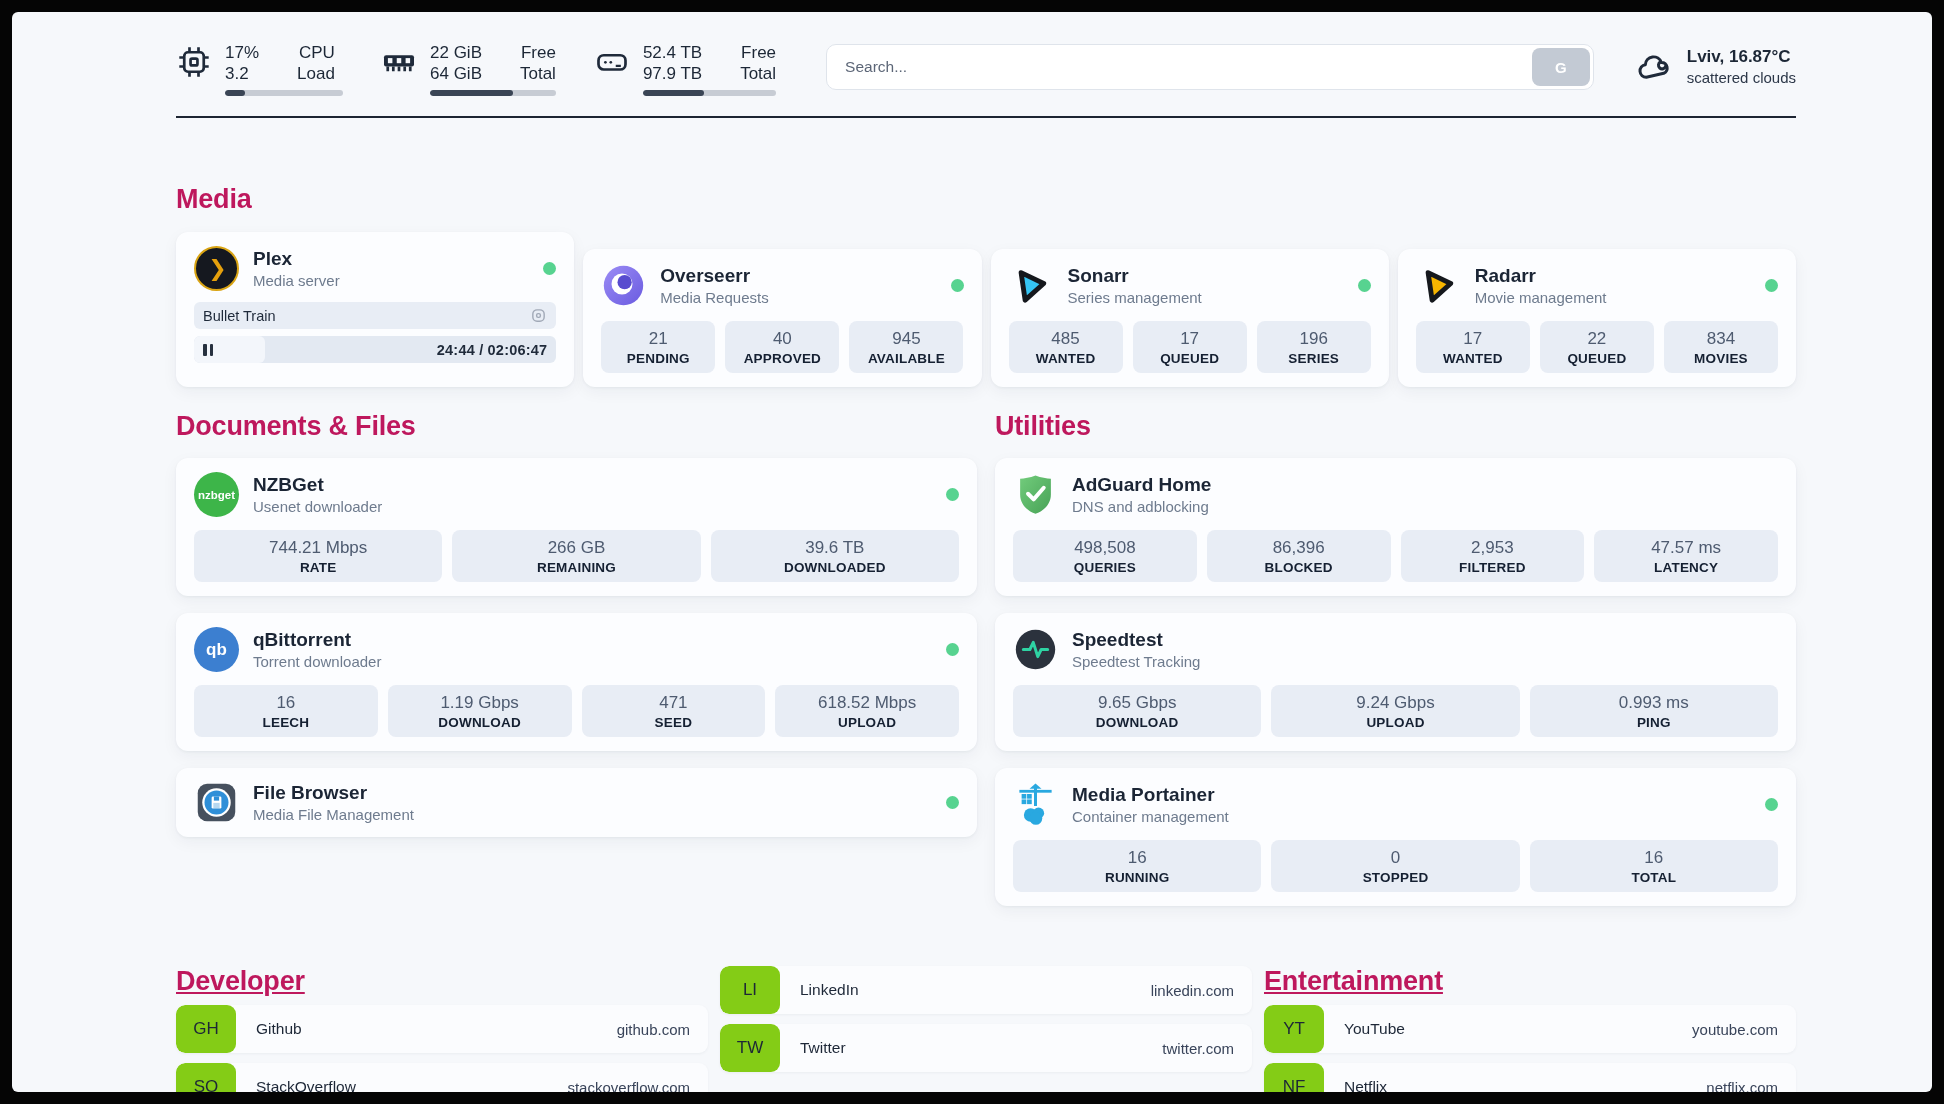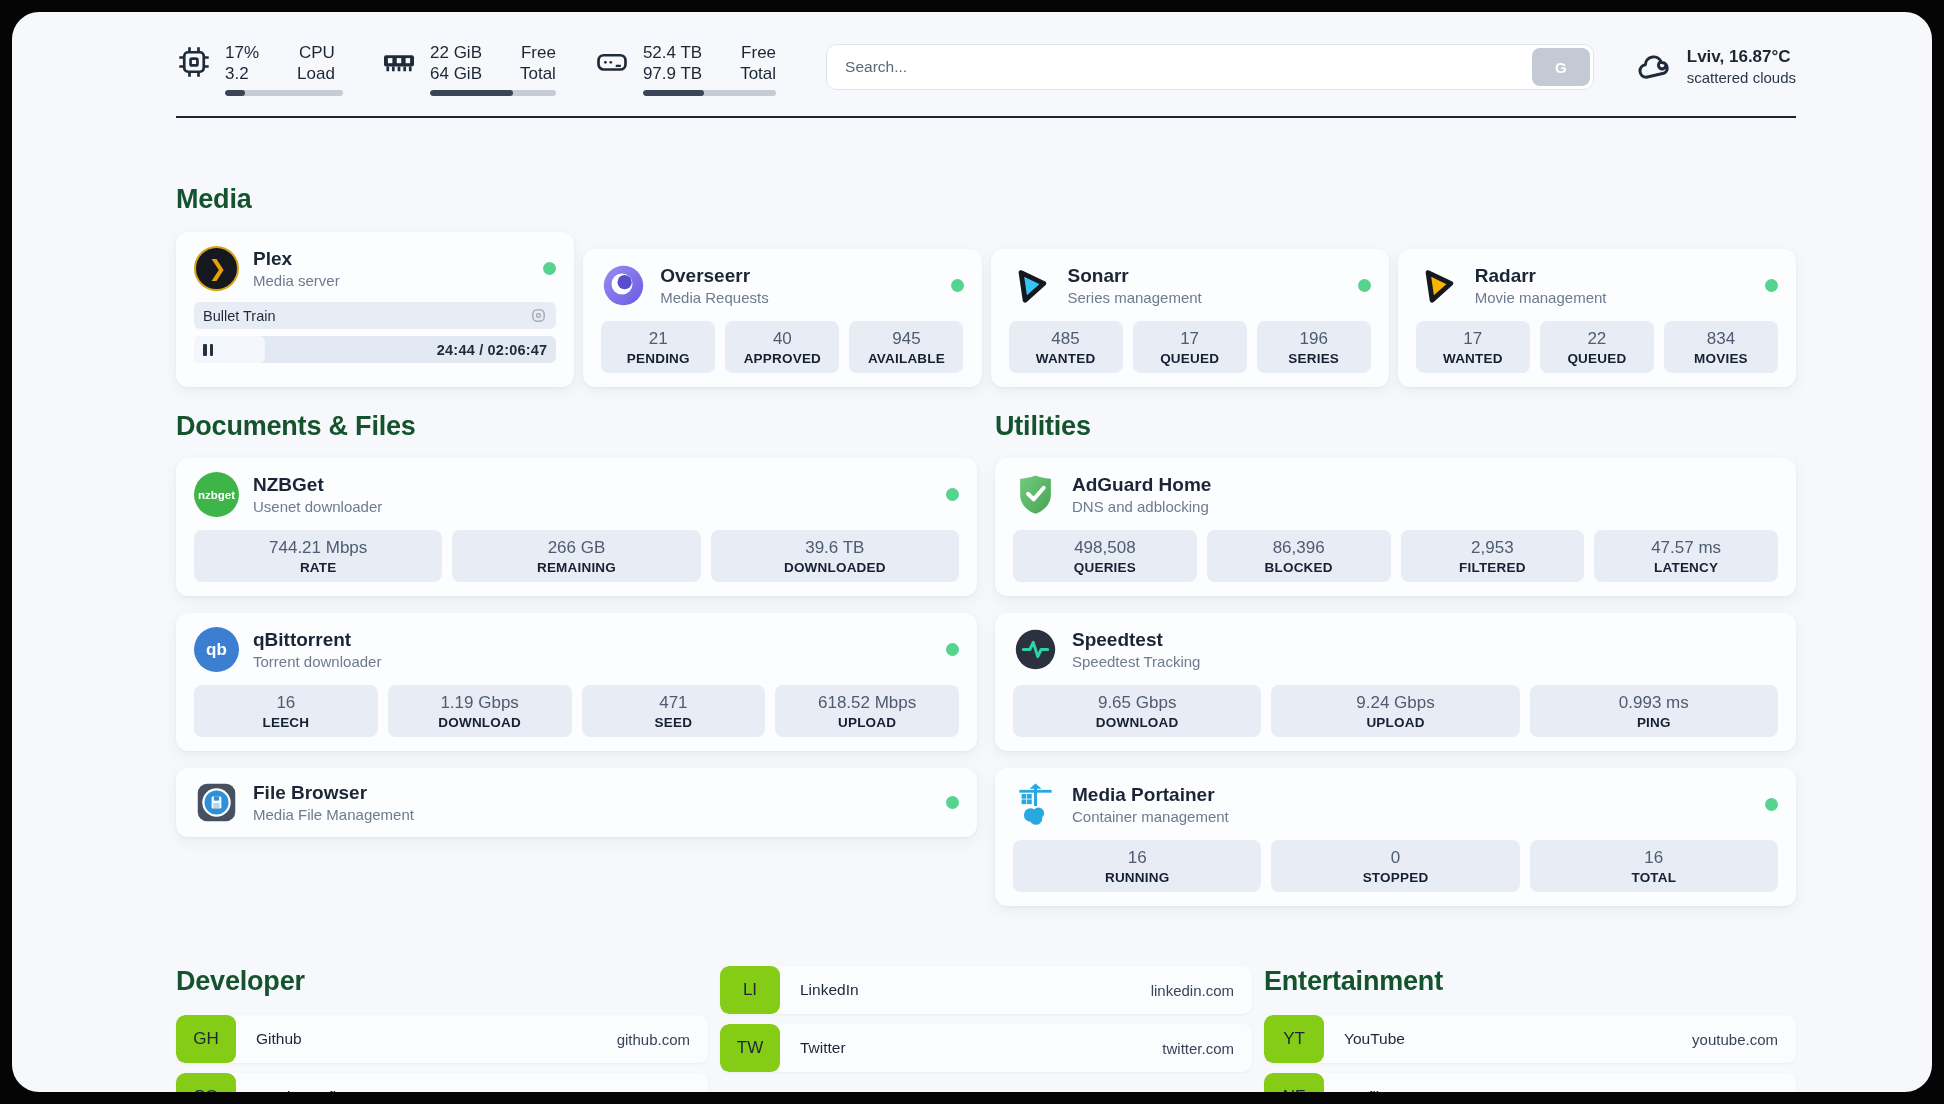--- a/index.html
+++ b/index.html
@@ -1,17 +1,17 @@
 <!DOCTYPE html>
 <html><head>
 <meta charset="utf-8">
 <style>
   * { margin:0; padding:0; box-sizing:border-box; }
   body { width:1944px; height:1104px; background:#050505; font-family:"Liberation Sans", sans-serif; position:relative; overflow:hidden; }
-  .panel { position:absolute; inset:12px; background:#f6f8fb; border-radius:27px; overflow:hidden;padding-left:28px; }
+  .panel { position:absolute; inset:12px; background:#f6f8fb; border-radius:6px; overflow:hidden;padding-left:28px; }
   .content { width:1620px; margin:0 auto; }
 
   
   .topbar { display:flex; align-items:flex-start; padding-top:30px; }
   .sysgroup { display:flex; gap:13px; margin-right:38px; }
   .sysicon { width:36px; height:36px; flex:none; margin-top:2px; }
   .sysbody { display:flex; flex-direction:column; }
   .sysrows { display:flex; gap:38px; }
   .syscol { display:flex; flex-direction:column; }
   .syscol.right { text-align:right; }
@@ -25,21 +25,21 @@
   .search-btn { position:absolute; top:4px; right:4px; bottom:4px; width:58px; border:none; border-radius:8px; background:#c3cad4; color:#ffffff; font-size:15px; font-weight:600; cursor:pointer; }
 
   .weather { display:flex; gap:13px; align-items:flex-start; margin-top:4px; flex:none; }
   .weather-icon { width:38px; height:38px; margin-top:2px; }
   .weather-main { font-size:17px; font-weight:600; color:#1c2736; line-height:22px; white-space:nowrap; }
   .weather-sub { font-size:15px; color:#2c3748; line-height:20px; white-space:nowrap; }
 
   .divider { height:2px; background:#1d2532; margin-top:20px; }
 
   
-  .heading { font-size:27px; font-weight:600; color:#14532d; letter-spacing:-0.2px; }
+  .heading { font-size:27px; font-weight:600; color:#be185d; letter-spacing:-0.2px; }
   .sec-media { margin-top:66px; }
   .sec-media .heading { margin-bottom:17px; }
 
   
   .grid4 { display:grid; grid-template-columns:repeat(4,1fr); gap:9px; }
   .grid2 { display:grid; grid-template-columns:1fr 1fr; gap:18px; margin-top:24px; }
   .col .heading { margin-bottom:16px; }
   .card { background:#fcfdff; border-radius:12px; padding:14px 18px; box-shadow:0 1px 3px rgba(22,34,60,.05), 0 5px 16px rgba(22,34,60,.05); }
   .card + .card { margin-top:17px; }
   .app-head { display:flex; align-items:center; gap:14px; }
@@ -68,21 +68,21 @@
   .circle-icon { border-radius:50%; display:flex; align-items:center; justify-content:center; }
   .plex-circle { width:45px; height:45px; background:#15181f; border:2.5px solid #d9a414; }
   .plex-chev { color:#e5a00d; font-size:22px; font-weight:700; transform:translateX(1px); font-family:"DejaVu Sans", sans-serif; }
   .nzb-circle { width:45px; height:45px; background:#3db549; }
   .nzb-text { color:#fff; font-size:11.5px; font-weight:600; }
   .qb-circle { width:45px; height:45px; background:#3c7fd0; }
   .qb-text { color:#fff; font-size:17px; font-weight:600; }
 
   
   .grid3 { display:grid; grid-template-columns:repeat(3,1fr); gap:12px; margin-top:60px; align-items:start; }
-  .bm-group .heading { margin-bottom:18px; }
+  .bm-group .heading { margin-bottom:8px;text-decoration:underline; }
   .bm-row { display:flex; align-items:stretch; background:#fbfcfe; border-radius:9px; height:48px; margin-bottom:10px; overflow:hidden; box-shadow:0 1px 3px rgba(22,34,60,.05); cursor:pointer; }
   .bm-abbr { width:60px; flex:none; background:#84cc16; border-radius:9px; display:flex; align-items:center; justify-content:center; font-size:17px; color:#1d2737; }
   .bm-name { margin-left:20px; font-size:15.5px; color:#1d2737; align-self:center; }
   .bm-url { margin-left:auto; margin-right:18px; font-size:15px; color:#39445a; align-self:center; }
 </style>
 </head>
 <body>
 
 <div class="panel">
   <div class="content">

